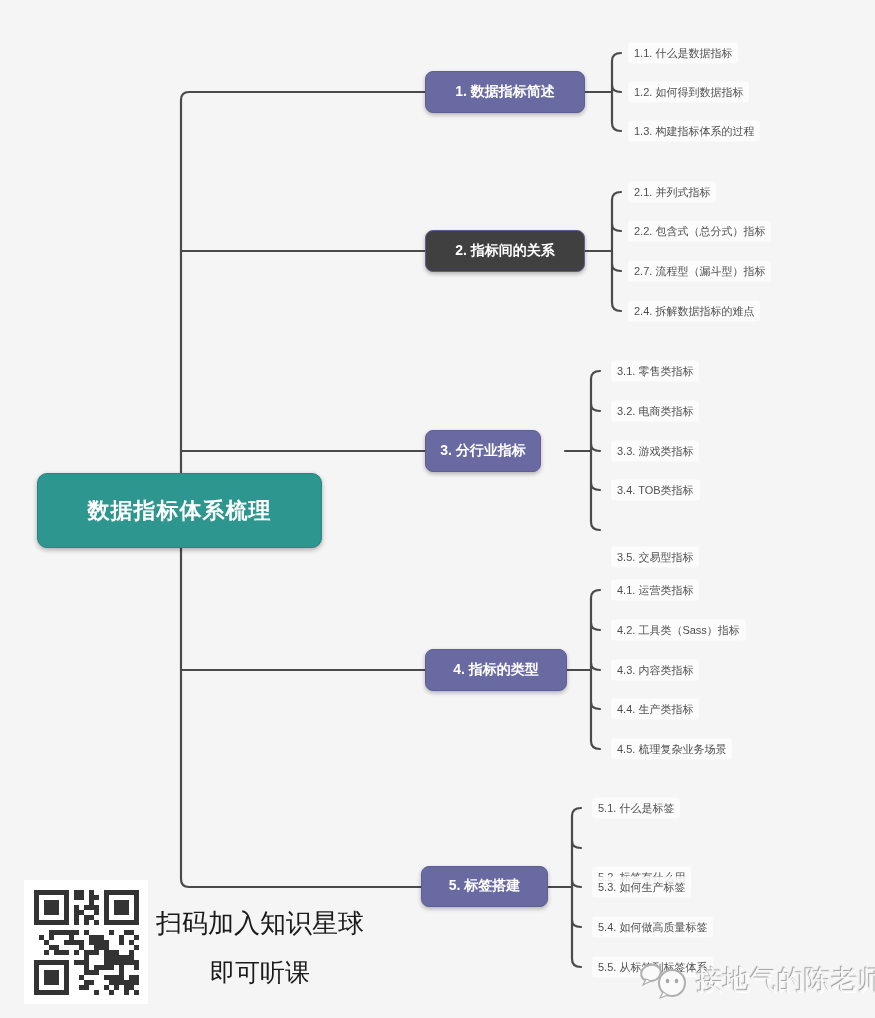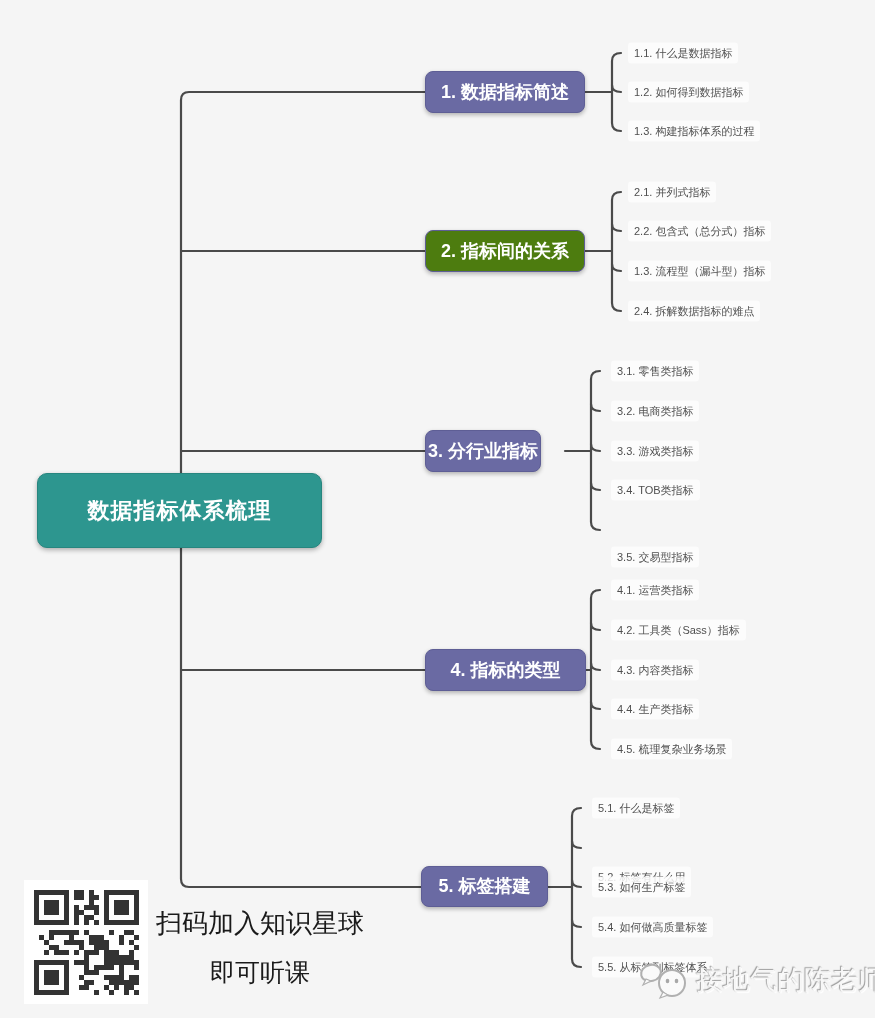--- a/index.html
+++ b/index.html
@@ -11,21 +11,21 @@
     font-family:"Liberation Sans","DejaVu Sans",sans-serif;
   }
   #edges{position:absolute;left:0;top:0;width:875px;height:1018px;}
   #edges path{fill:none;stroke:#4a4a4a;stroke-width:2.2;stroke-linecap:round;}
   .branch-node{
     position:absolute;
     display:flex;align-items:center;justify-content:center;
     background:#6a6aa3;
     border:1px solid #5e5e95;
     border-radius:8px;
-    color:#ffffff;font-weight:bold;font-size:18px;
+    color:#ffffff;font-weight:bold;font-size:14px;
     box-shadow:0 2px 4px rgba(0,0,0,.28);
     white-space:nowrap;
     box-sizing:border-box;
   }
   .child-topic{
     position:absolute;
     transform:translateY(-50%);
     font-size:11px;color:#4f4f4f;
     background:rgba(253,253,253,.85);
     padding:3px 6px;border-radius:3px;
@@ -93,32 +93,32 @@
       <path d="M 572 841 Q 572 848 581 848" stroke="#4a4a4a"></path>
       <path d="M 572 880 Q 572 887 581 887" stroke="#4a4a4a"></path>
       <path d="M 572 920 Q 572 927 581 927" stroke="#4a4a4a"></path>
     </svg>
 
   <div id="nodes">
       <div class="branch-node" style="left: 425px; top: 71px; width: 160px; height: 42px; background: rgb(106, 106, 163);">1. 数据指标简述</div>
       <div class="child-topic" style="left: 628px; top: 53px; color: rgb(79, 79, 79);">1.1. 什么是数据指标</div>
       <div class="child-topic" style="left: 628px; top: 92px; color: rgb(79, 79, 79);">1.2. 如何得到数据指标</div>
       <div class="child-topic" style="left: 628px; top: 131px; color: rgb(79, 79, 79);">1.3. 构建指标体系的过程</div>
-      <div class="branch-node" style="left: 425px; top: 230px; width: 160px; height: 42px; background: #4d7c0f;">2. 指标间的关系</div>
+      <div class="branch-node" style="left: 425px; top: 230px; width: 160px; height: 42px; background: #404040;">2. 指标间的关系</div>
       <div class="child-topic" style="left: 628px; top: 192px; color: rgb(79, 79, 79);">2.1. 并列式指标</div>
       <div class="child-topic" style="left: 628px; top: 231px; color: rgb(79, 79, 79);">2.2. 包含式（总分式）指标</div>
-      <div class="child-topic" style="left: 628px; top: 271px; color: rgb(79, 79, 79);">1.3. 流程型（漏斗型）指标</div>
+      <div class="child-topic" style="left: 628px; top: 271px; color: rgb(79, 79, 79);">2.7. 流程型（漏斗型）指标</div>
       <div class="child-topic" style="left: 628px; top: 311px; color: rgb(79, 79, 79);">2.4. 拆解数据指标的难点</div>
       <div class="branch-node" style="left: 425px; top: 430px; width: 116px; height: 42px; background: rgb(106, 106, 163);">3. 分行业指标</div>
       <div class="child-topic" style="left: 611px; top: 371px; color: rgb(79, 79, 79);">3.1. 零售类指标</div>
       <div class="child-topic" style="left: 611px; top: 411px; color: rgb(79, 79, 79);">3.2. 电商类指标</div>
       <div class="child-topic" style="left: 611px; top: 451px; color: rgb(79, 79, 79);">3.3. 游戏类指标</div>
       <div class="child-topic" style="left: 611px; top: 490px; color: rgb(79, 79, 79);">3.4. TOB类指标</div>
       <div class="child-topic" style="left: 611px; top: 530px; color: rgb(79, 79, 79); margin-top: 27px;">3.5. 交易型指标</div>
-      <div class="branch-node" style="left: 425px; top: 649px; width: 161px; height: 42px; background: rgb(106, 106, 163);">4. 指标的类型</div>
+      <div class="branch-node" style="left: 425px; top: 649px; width: 142px; height: 42px; background: rgb(106, 106, 163);">4. 指标的类型</div>
       <div class="child-topic" style="left: 611px; top: 590px; color: rgb(79, 79, 79);">4.1. 运营类指标</div>
       <div class="child-topic" style="left: 611px; top: 630px; color: rgb(79, 79, 79);">4.2. 工具类（Sass）指标</div>
       <div class="child-topic" style="left: 611px; top: 670px; color: rgb(79, 79, 79);">4.3. 内容类指标</div>
       <div class="child-topic" style="left: 611px; top: 709px; color: rgb(79, 79, 79);">4.4. 生产类指标</div>
       <div class="child-topic" style="left: 611px; top: 749px; color: rgb(79, 79, 79);">4.5. 梳理复杂业务场景</div>
       <div class="branch-node" style="left: 421px; top: 865.5px; width: 127px; height: 41px; background: rgb(106, 106, 163);">5. 标签搭建</div>
       <div class="child-topic" style="left: 592px; top: 808px; color: rgb(79, 79, 79);">5.1. 什么是标签</div>
       <div class="child-topic" style="left: 592px; top: 848px; color: rgb(79, 79, 79); margin-top: 29px;">5.2. 标签有什么用</div>
       <div class="child-topic" style="left: 592px; top: 887px; color: rgb(79, 79, 79);">5.3. 如何生产标签</div>
       <div class="child-topic" style="left: 592px; top: 927px; color: rgb(79, 79, 79);">5.4. 如何做高质量标签</div>

